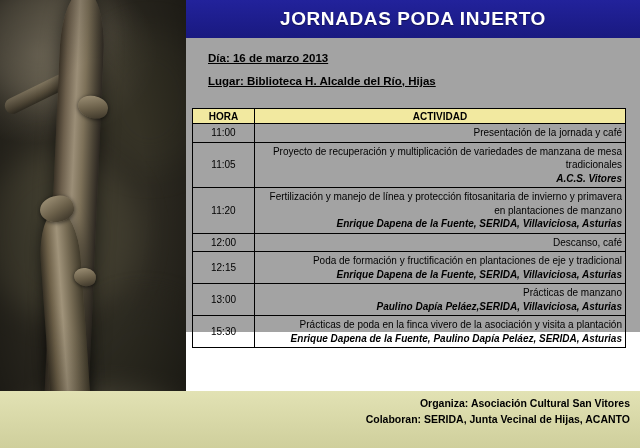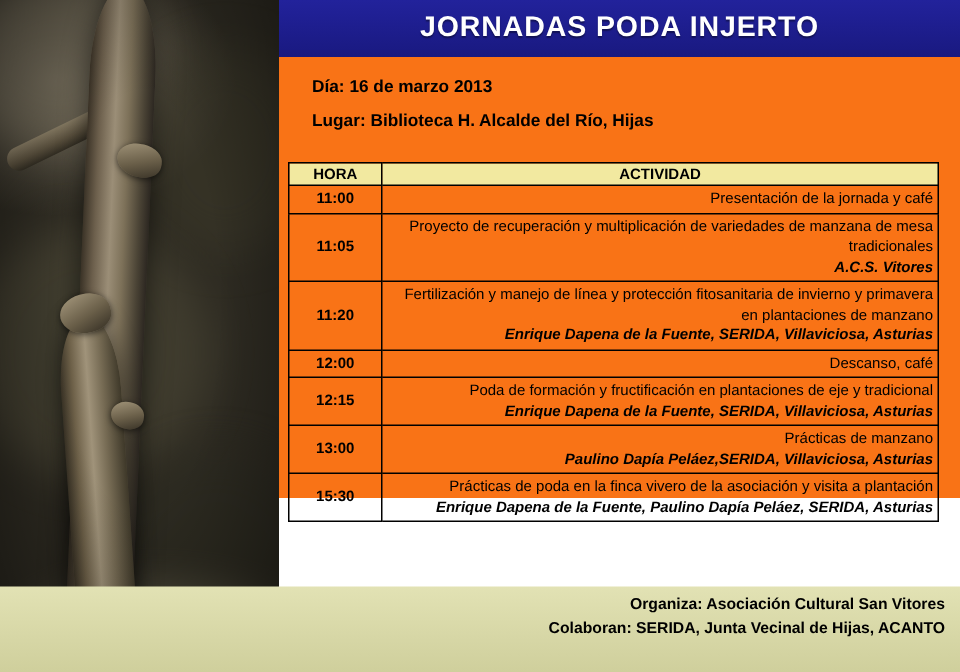--- a/index.html
+++ b/index.html
@@ -79,21 +79,21 @@
   #photo .vignette {
     position: absolute; inset: 0;
     background: radial-gradient(ellipse at 50% 45%, rgba(0,0,0,0) 40%, rgba(0,0,0,.45) 100%);
   }
 
   
   #content {
     position: absolute;
     left: 186px; top: 0;
     width: 454px; height: 332px;
-    background: #f97316;
+    background: #a3a3a3;
   }
 
   #title-bar {
     height: 38px;
     background: #1f1f8f;
     background: linear-gradient(180deg, #22229b 0%, #191980 100%);
     color: #ffffff;
     font-size: 19px;
     font-weight: bold;
     letter-spacing: .6px;
@@ -101,21 +101,21 @@
     align-items: center;
     justify-content: center;
     text-shadow: 0 1px 1px rgba(0,0,0,.4);
   }
 
   #meta {
     padding: 14px 0 8px 22px;
     font-size: 11.5px;
     color: #000;
   }
-  #meta .line { margin-bottom: 11px; font-weight: bold; }
+  #meta .line { margin-bottom: 11px; font-weight: bold; text-decoration: underline; }
 
   
   #schedule-wrap { padding: 2px 14px 0 6px; }
   table {
     width: 100%;
     border-collapse: collapse;
     font-size: 10px;
     color: #000;
     table-layout: fixed;
   }
@@ -128,21 +128,21 @@
     background: #f2e9a0;
     font-size: 10px;
     font-weight: bold;
     text-align: center;
     height: 15px;
     padding: 1px 2px;
   }
   col.c-hora { width: 62px; }
   td.hora {
     text-align: center;
-    font-weight: bold;
+    font-weight: normal;
     font-size: 10px;
   }
   td.act { text-align: right; line-height: 1.35; }
   td.act .main { display: block; }
   td.act .speaker {
     display: block;
     font-style: italic;
     font-weight: bold;
   }
   tr.h-tall td { height: 34px; }

